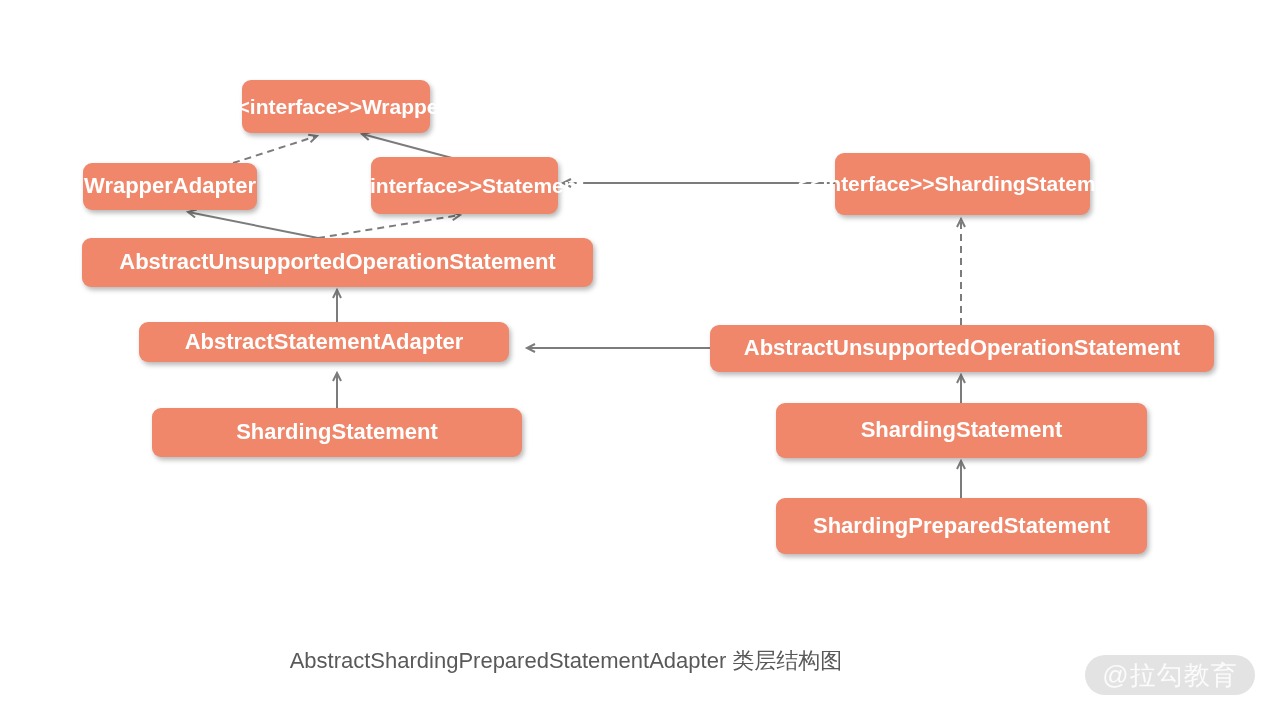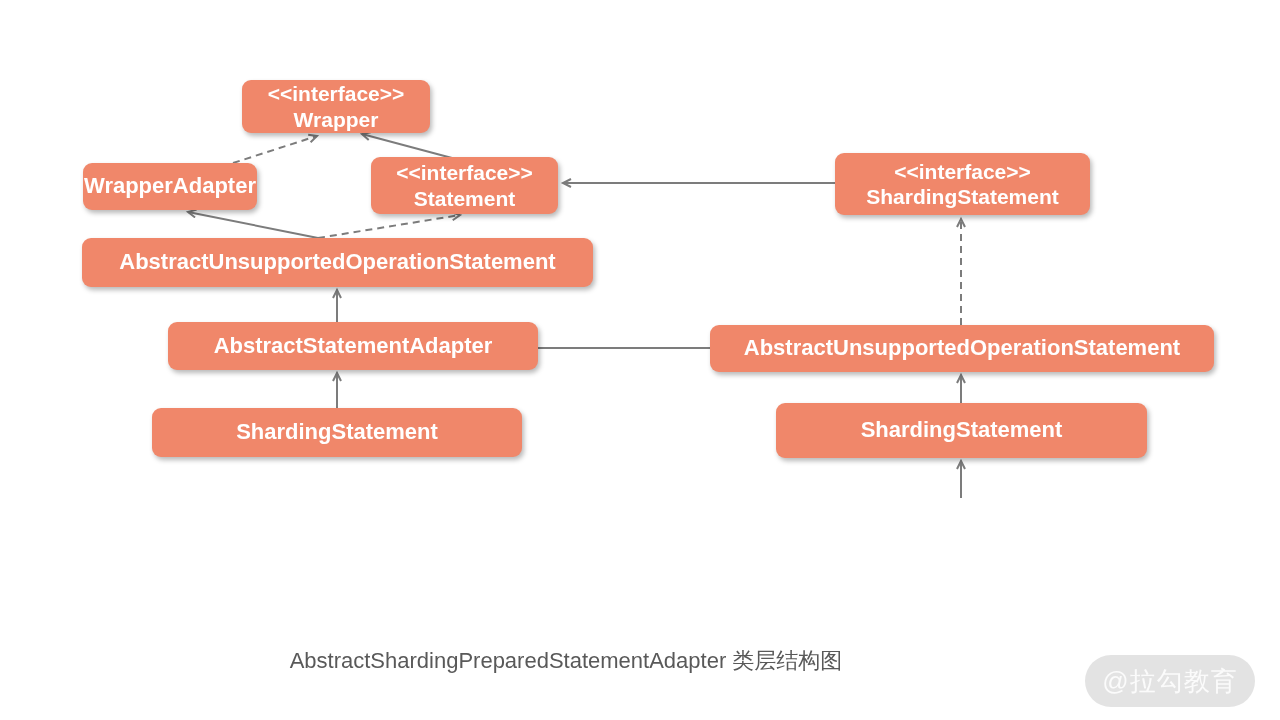--- a/index.html
+++ b/index.html
@@ -5,31 +5,31 @@
   html,body{margin:0;padding:0;background:#ffffff;}
   .stage{
     position:relative;width:1280px;height:720px;overflow:hidden;background:#ffffff;
     font-family:"Liberation Sans","DejaVu Sans",sans-serif;
   }
   #edge-layer{position:absolute;left:0;top:0;width:1280px;height:720px;}
   .edge{stroke:#7C7C7C;stroke-width:2;fill:none;}
   .edge.dashed{stroke-dasharray:7 5;}
   .node{
     position:absolute;background:#F0876A;border-radius:9px;color:#FFFFFF;
-    display:flex;flex-direction:column;align-items:center;justify-content:center;
+    display:flex;align-items:center;justify-content:center;
     font-weight:700;font-size:22px;line-height:1.2;text-align:center;
     box-shadow:2px 3px 5px rgba(0,0,0,0.28);white-space:nowrap;
   }
   .node.two-line{font-size:21px;}
   .caption{
     position:absolute;left:0;top:646px;width:1132px;text-align:center;
     color:#595959;font-size:22px;font-weight:400;
   }
   .watermark{
-    position:absolute;left:1085px;top:655px;width:170px;height:52px;border-radius:26px;
+    position:absolute;left:1085px;top:655px;width:170px;height:40px;border-radius:26px;
     background:#E3E3E3;color:#FBFBFB;display:flex;align-items:center;justify-content:center;
     font-size:26px;font-weight:400;letter-spacing:1px;
   }
 </style>
 </head>
 <body>
 
 <div class="stage">
 
   <svg id="edge-layer" viewBox="0 0 1280 720">
@@ -67,36 +67,39 @@
 
   <div class="node two-line" style="left:835px;top:153px;width:255px;height:62px">
     <span>&lt;&lt;interface&gt;&gt;</span>
     <span>ShardingStatement</span>
   </div>
 
   <div class="node" style="left:82px;top:238px;width:511px;height:49px">
     <span>AbstractUnsupportedOperationStatement</span>
   </div>
 
-  <div class="node" style="left:168px;top:322px;width:370px;height:48px">
+  <div class="node" style="left:139px;top:322px;width:370px;height:40px">
     <span>AbstractStatementAdapter</span>
   </div>
 
   <div class="node" style="left:152px;top:408px;width:370px;height:49px">
     <span>ShardingStatement</span>
   </div>
 
   <div class="node" style="left:710px;top:325px;width:504px;height:47px">
     <span>AbstractUnsupportedOperationStatement</span>
   </div>
 
   <div class="node" style="left:776px;top:403px;width:371px;height:55px">
     <span>ShardingStatement</span>
   </div>
 
+  <div class="node" style="left:776px;top:498px;width:371px;height:56px">
+    <span>ShardingPreparedStatement</span>
+  </div>
 
   <div class="caption">AbstractShardingPreparedStatementAdapter 类层结构图</div>
 
   <div class="watermark">
     <span>@拉勾教育</span>
   </div>
 
 </div>
 
 </body></html>

